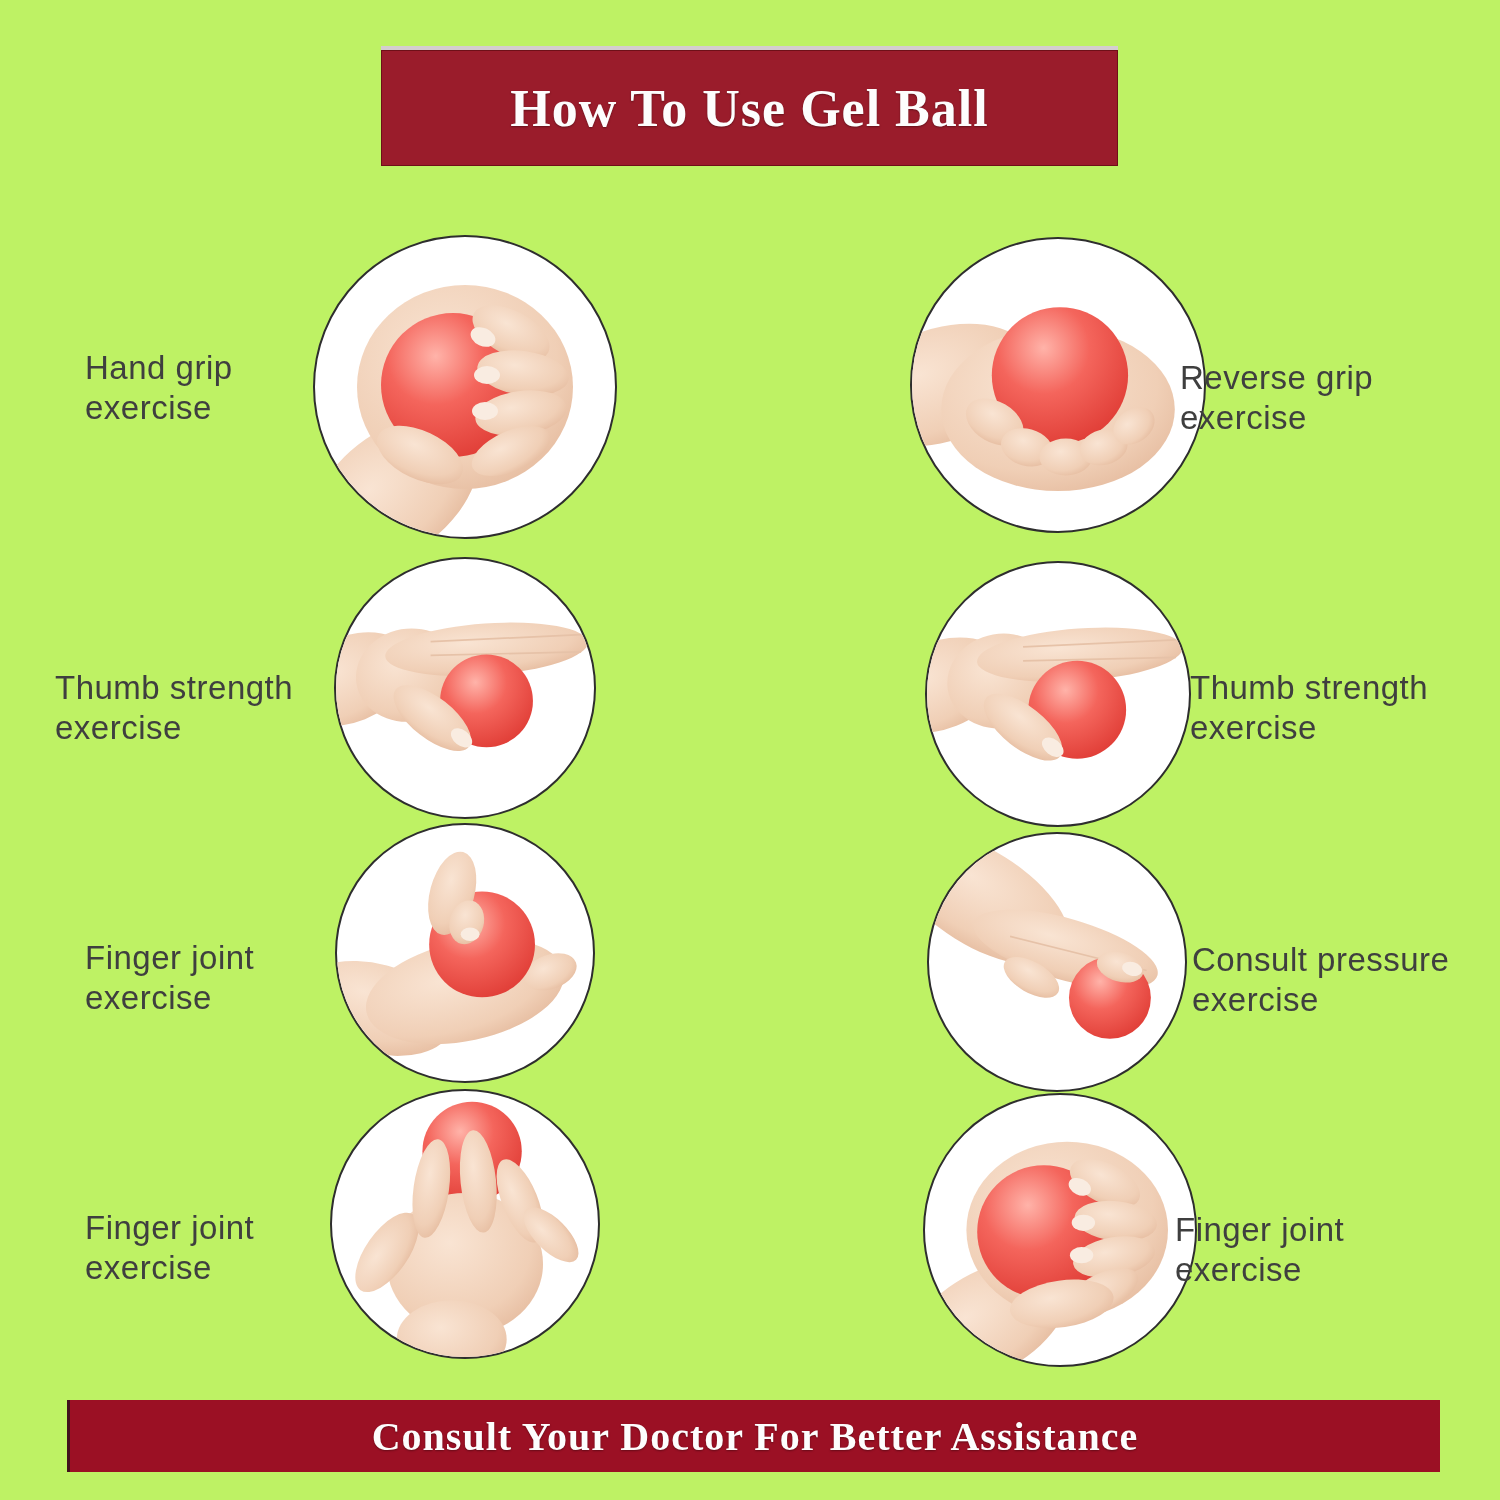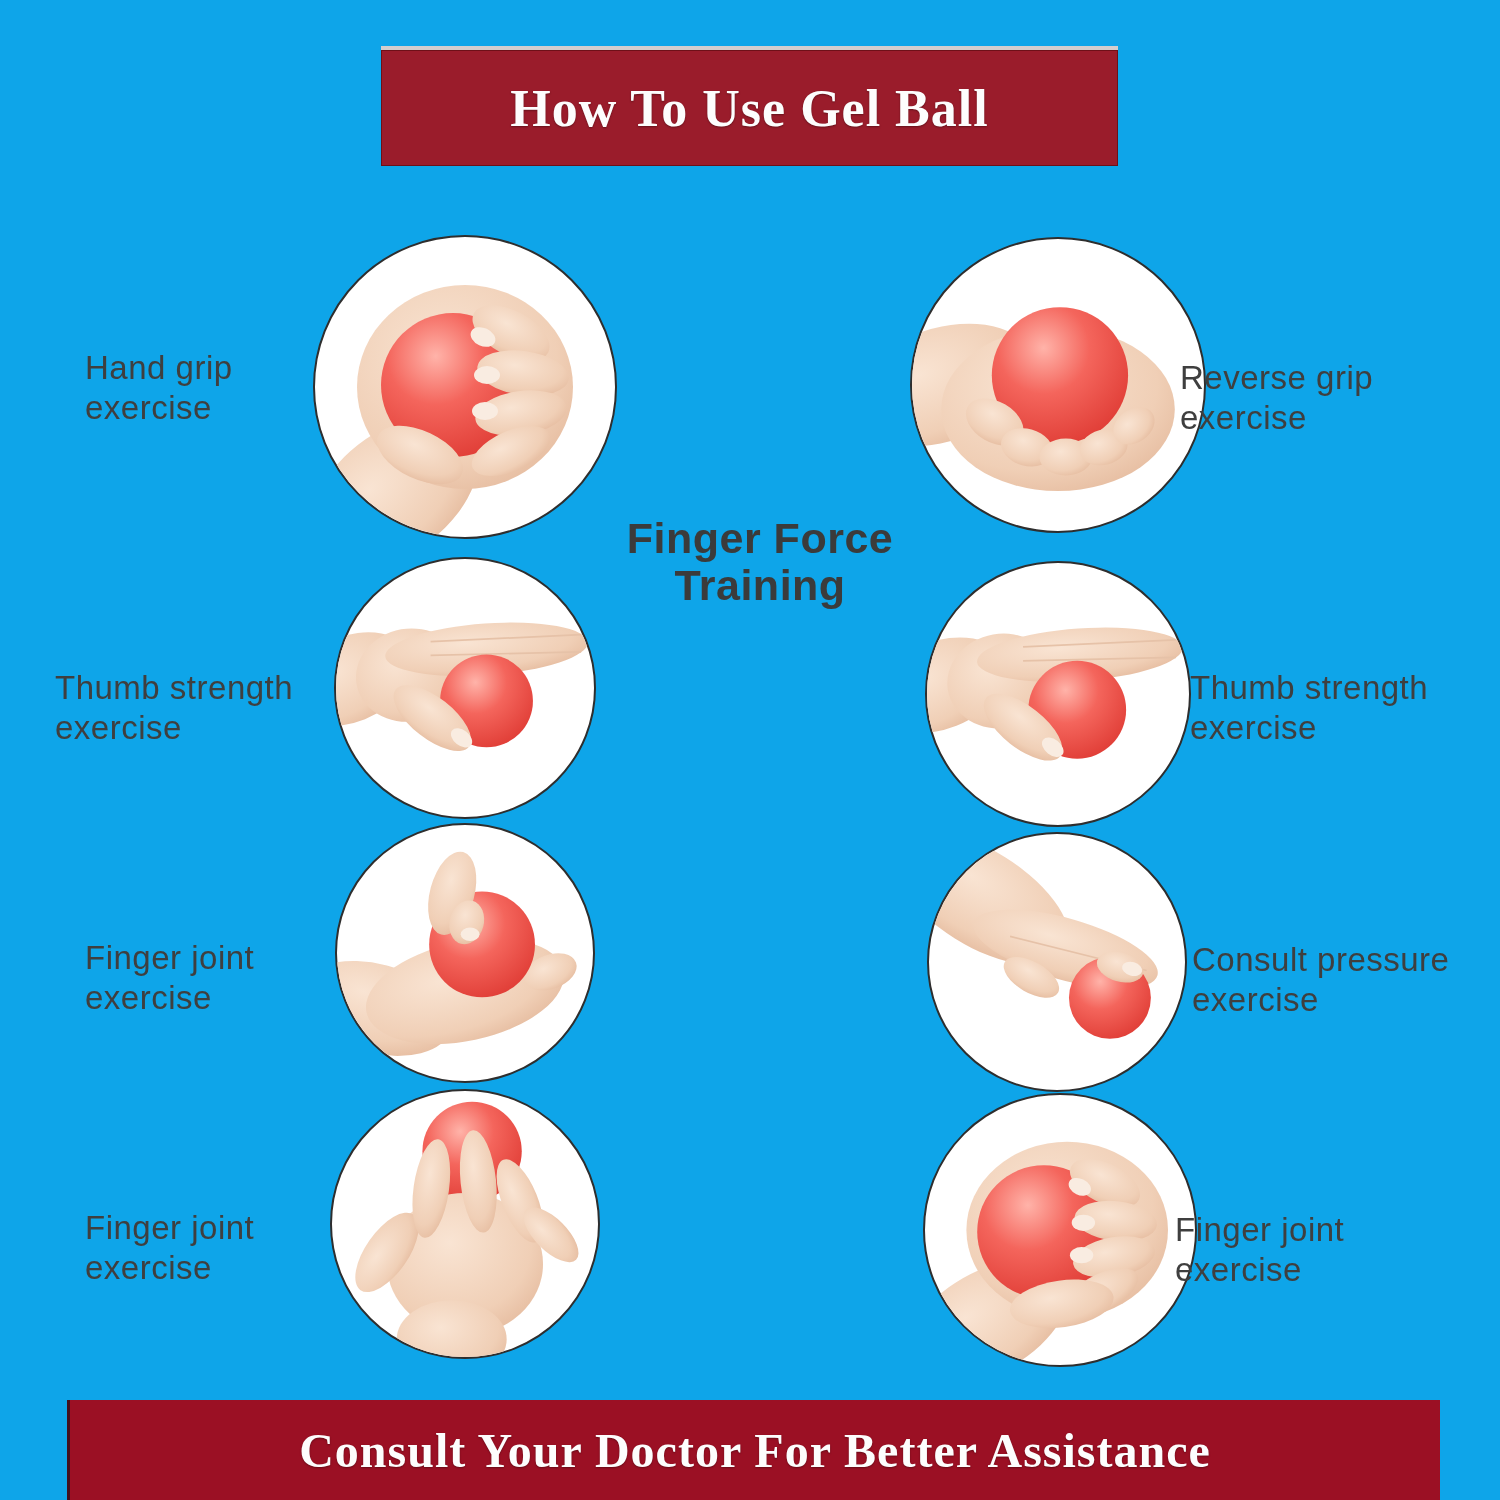--- a/index.html
+++ b/index.html
@@ -1,36 +1,36 @@
 <!DOCTYPE html>
 <html style="--header_bg: #9a1c2b; --footer_bg: #9b1024; --label_text: #3f3f3f; --ball_main: #ef4f47; --ball_highlight: #ffb3a9; --skin_main: #f3d6c2; --circle_outline: #2e2e2e;"><head>
 <meta charset="utf-8">
 <style>
   html,body{margin:0;padding:0;background:#ffffff;}
   .canvas{
-    position:relative;width:1500px;height:1500px;background:#0ea5e9;
+    position:relative;width:1500px;height:1500px;background:#bef264;
     font-family:"Liberation Sans",sans-serif;overflow:hidden;
   }
   
   .banner{
     position:absolute;display:flex;align-items:center;justify-content:center;
     color:#fdfdfd;font-family:"Liberation Serif",serif;font-weight:bold;
     text-shadow:0 1px 2px rgba(0,0,0,.35);
   }
   .banner.top{
     left:381px;top:50px;width:735px;height:114px;
     background:var(--header_bg,#9a1c2b);
     border:1px solid #6e1018;box-shadow:0 -4px 0 #d4cece;
     font-size:52px;letter-spacing:1px;
   }
   .banner.bottom{
-    left:67px;top:1400px;width:1370px;height:100px;
+    left:67px;top:1400px;width:1370px;height:72px;
     background:var(--footer_bg,#9b1024);
     border-left:3px solid #42101d;
-    font-size:48px;letter-spacing:1px;
+    font-size:40px;letter-spacing:1px;
   }
   
   .circle{
     position:absolute;border-radius:50%;border:2px solid #2e2e2e;
     background:#ffffff;box-sizing:border-box;overflow:hidden;
   }
   .circle svg{display:block;width:100%;height:100%;}
   #c1{left:313px;top:235px;width:304px;height:304px;}
   #c2{left:334px;top:557px;width:262px;height:262px;}
   #c3{left:335px;top:823px;width:260px;height:260px;}
@@ -77,22 +77,20 @@
     </radialGradient>
   </defs>
 </svg>
 
 <div class="canvas">
 
   <div class="banner top">
     <span>How To Use Gel Ball</span>
   </div>
 
-  <div class="center-label">Finger Force
-Training</div>
 
   <div class="circle" id="c1">
     <svg viewBox="0 0 300 300">
       <ellipse cx="80" cy="255" rx="95" ry="60" transform="rotate(-38 80 255)" fill="url(#skinG)"></ellipse>
       <ellipse cx="150" cy="150" rx="108" ry="102" fill="url(#skinG)"></ellipse>
       <circle cx="138" cy="148" r="72" fill="url(#ballG)"></circle>
       <ellipse cx="196" cy="96" rx="42" ry="22" transform="rotate(28 196 96)" fill="url(#skinG)"></ellipse>
       <ellipse cx="208" cy="136" rx="46" ry="22" transform="rotate(8 208 136)" fill="url(#skinG)"></ellipse>
       <ellipse cx="206" cy="176" rx="46" ry="22" transform="rotate(-8 206 176)" fill="url(#skinG)"></ellipse>
       <ellipse cx="196" cy="214" rx="42" ry="20" transform="rotate(-24 196 214)" fill="url(#skinG)"></ellipse>

